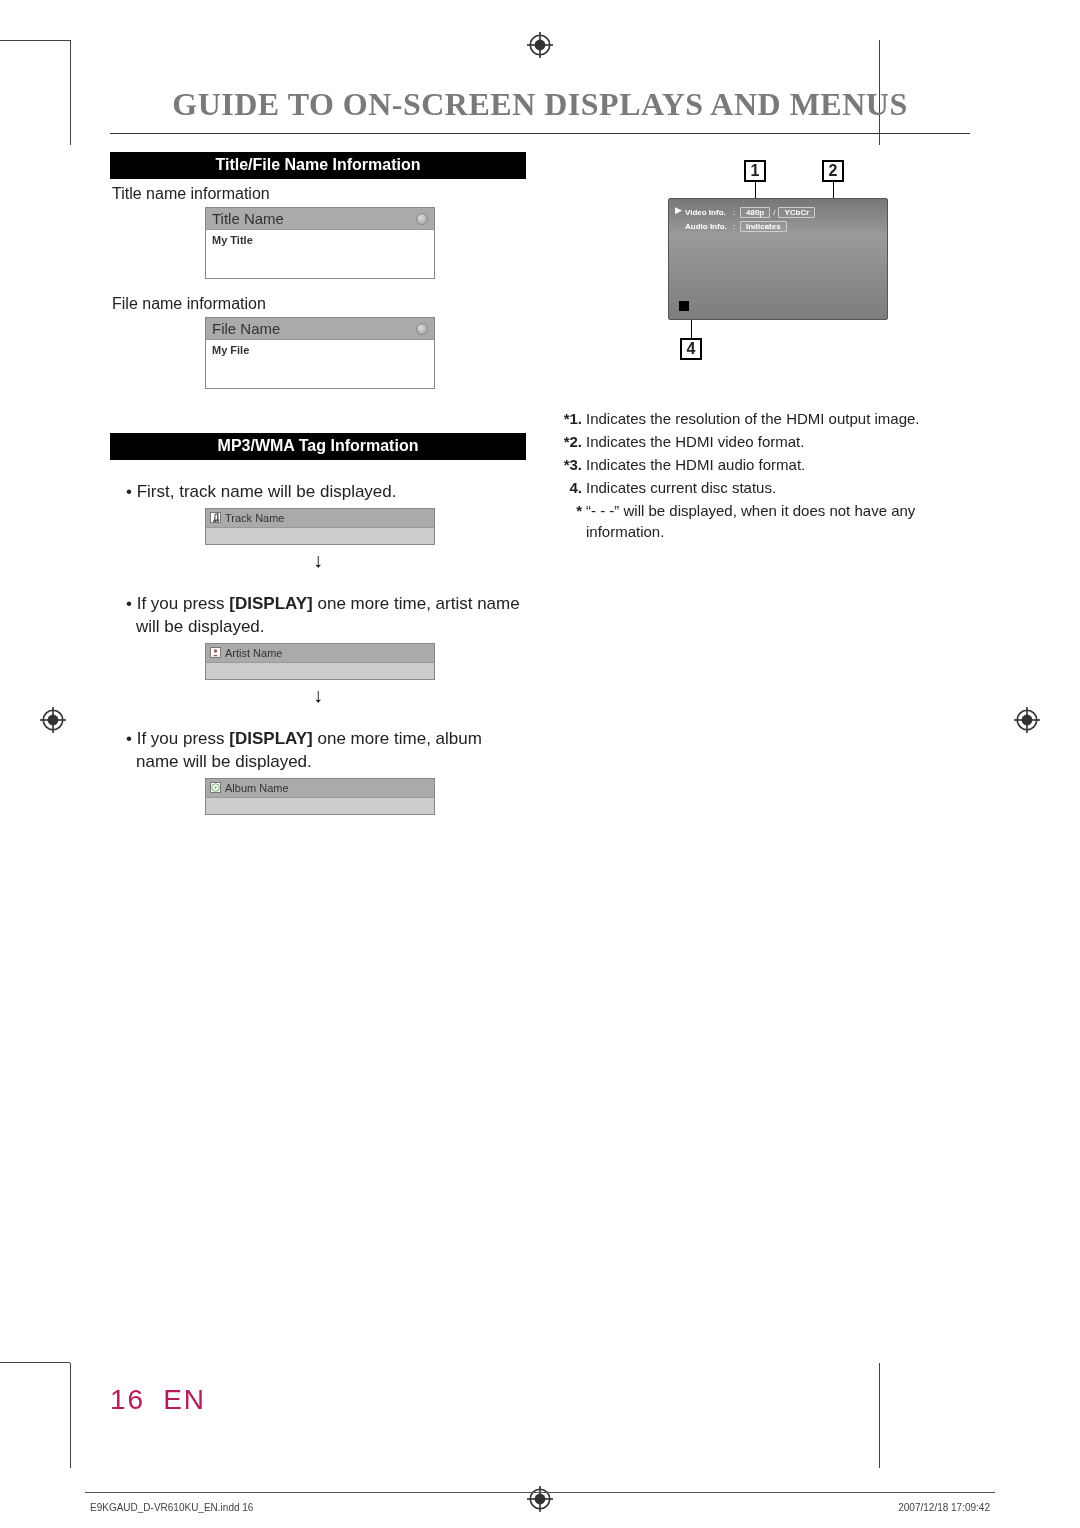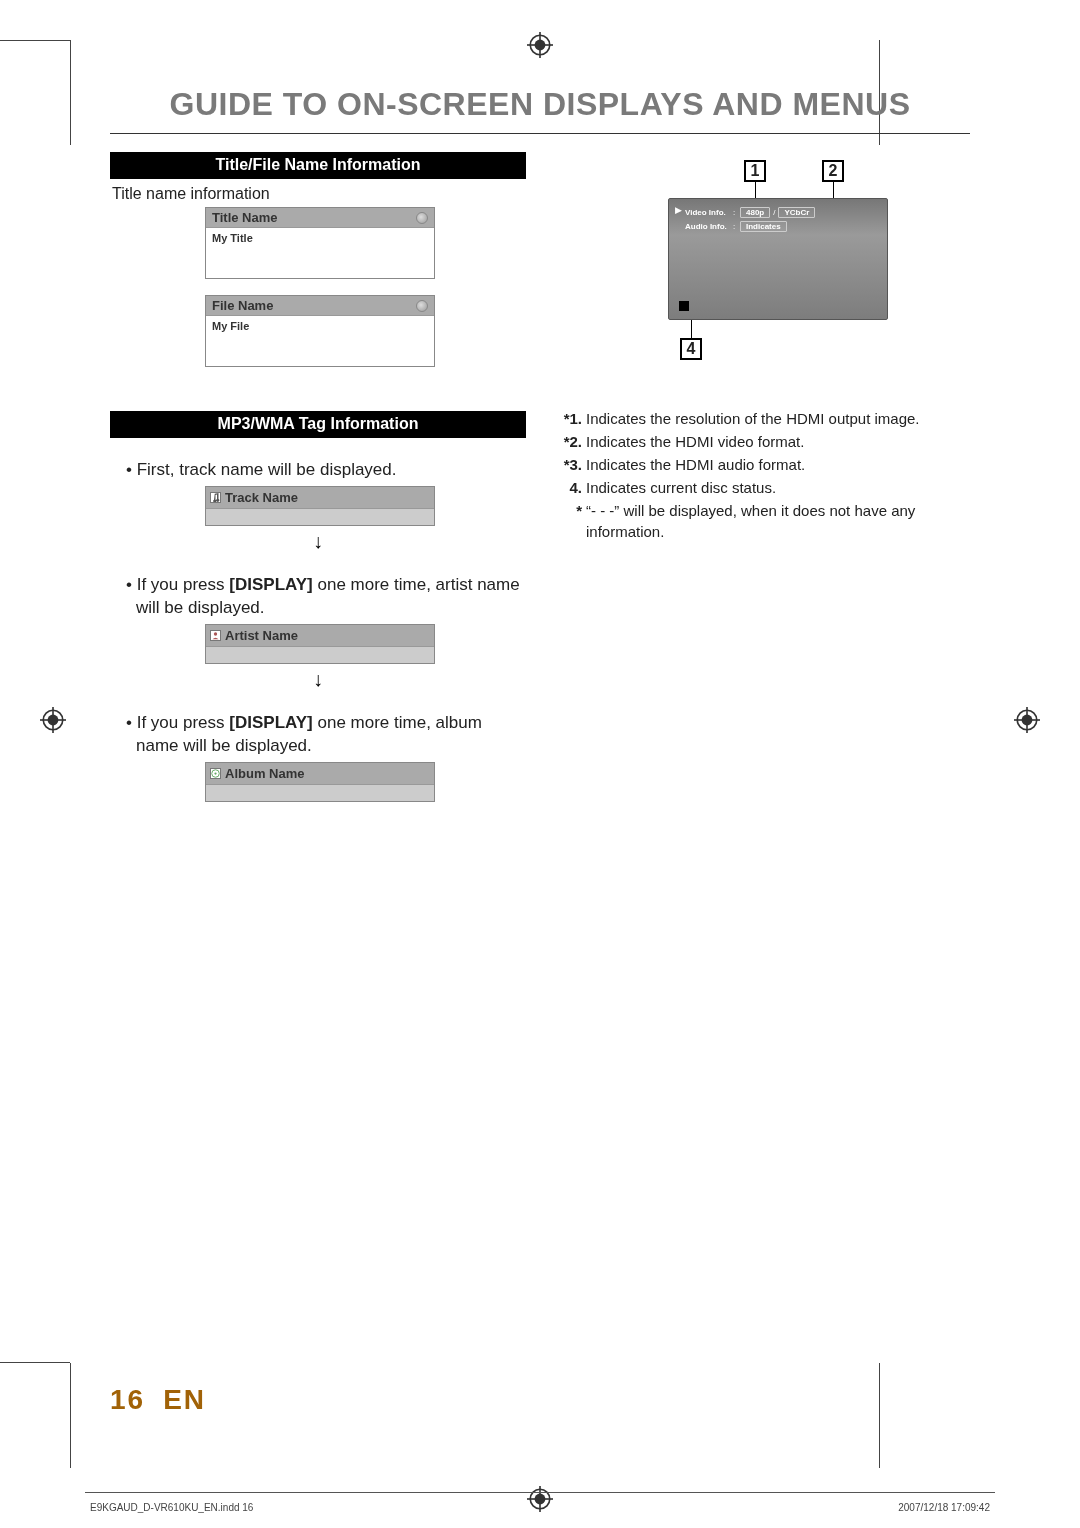--- a/index.html
+++ b/index.html
@@ -9,41 +9,41 @@
   .crop-left { top: 40px; left: 70px; width: 1px; height: 105px; }
   .crop-right { top: 40px; right: 200px; width: 1px; height: 105px; }
   .crop-bot-h { bottom: 165px; left: 0; width: 70px; height: 1px; }
   .crop-bot-v { bottom: 60px; left: 70px; width: 1px; height: 105px; }
   .crop-bot-r { bottom: 60px; right: 200px; width: 1px; height: 105px; }
   .reg-mark { position: absolute; width: 26px; height: 26px; }
   .reg-mark svg { width: 100%; height: 100%; }
 
   .page { position: absolute; left: 110px; top: 86px; width: 860px; height: 1330px; }
 
-  .title { text-align: center; color: #7a7a7a; font-weight: 700; font-size: 32px; letter-spacing: 0.5px; border-bottom: 1px solid #333; padding-bottom: 10px; margin-bottom: 18px; font-family: Liberation Sans, sans-serif;}
+  .title { text-align: center; color: #7a7a7a; font-weight: 700; font-size: 32px; letter-spacing: 0.5px; border-bottom: 1px solid #333; padding-bottom: 10px; margin-bottom: 18px; font-family: Liberation Serif, serif;}
 
   .cols { display: flex; gap: 28px; }
   .col { flex: 1; }
 
   .section-bar { background: #000; color: #fff; text-align: center; font-weight: 700; font-size: 16px; padding: 4px 0 5px; margin-bottom: 6px; }
 
   .subhead { font-size: 16px; margin: 6px 0 4px 2px; }
 
   .info-box { border: 1px solid #888; width: 230px; height: 72px; margin: 3px 0 16px 95px; background: #fff; }
   .ib-header { background: #aaa; border-bottom: 1px solid #999; padding: 2px 6px; display: flex; justify-content: space-between; align-items: center; }
-  .ib-title { font-size: 13px; font-weight: 700; color: #333; text-align: center; }
+  .ib-title { font-size: 15px; font-weight: 400; color: #333; text-align: center; }
   .ib-icon { width: 12px; height: 12px; border-radius: 50%; background: radial-gradient(circle at 40% 40%, #ddd, #999); border:1px solid #888; }
   .ib-body { padding: 4px 6px; font-size: 11px; font-weight: 600; color: #333; }
 
   .bullet { font-size: 17px; margin: 21px 0 4px 16px; text-indent: -10px; padding-left: 10px; line-height: 1.35; }
 
   .tag-box { border: 1px solid #888; width: 230px; margin: 2px 0 0 95px; background: #fff; }
   .tag-hdr { background: #aaa; padding: 3px 4px; display: flex; align-items: center; gap: 4px; border-bottom:1px solid #999;}
   .tag-hdr .tico { width: 11px; height: 11px; display:flex; align-items:center; justify-content:center; background:#fff; border:1px solid #777;}
-  .tag-hdr .tlabel { font-size: 13px; font-weight: 700; color: #333; }
+  .tag-hdr .tlabel { font-size: 11px; font-weight: 400; color: #333; }
   .tag-blank { height: 16px; background: #ccc; }
 
   .arrow { text-align: center; font-size: 20px; margin: 4px 0 2px; color:#000; }
 
   .hdmi-wrap { position: relative; width: 260px; height: 230px; margin: 8px 0 18px 90px; }
   .num-box { position: absolute; width: 22px; height: 22px; border: 2px solid #000; font-weight: 800; font-size: 16px; display:flex; align-items:center; justify-content:center; background:#fff;}
   .n1 { top: 0; left: 100px; }
   .n2 { top: 0; left: 178px; }
   .n3 { top: 96px; left: 106px; }
   .n4 { top: 178px; left: 36px; }
@@ -60,21 +60,21 @@
   .tv-val { border:1px solid #ccc; padding:0px 5px; border-radius:1px; font-weight:600; background:rgba(255,255,255,0.06);}
   .tv-play { position:absolute; left:6px; top:6px; font-size:9px;}
   .tv-stop { position:absolute; bottom:8px; left:10px; width:10px; height:10px; background:#000;}
 
   .hdmi-list { font-size: 15px; line-height: 1.4; margin-left: 2px; }
   .hdmi-list .hl { display:flex; margin-bottom:2px; }
   .hl .mk { font-weight:700; width:30px; flex-shrink:0; text-align:right; padding-right:4px;}
   .hl .tx { flex:1; }
   .footnote-star { font-weight:700; width:30px; text-align:right; padding-right:4px; flex-shrink:0;}
 
-  .page-foot { position:absolute; bottom: 0; left:0; font-size:28px; font-weight:700; letter-spacing:2px; color:#a16207; }
+  .page-foot { position:absolute; bottom: 0; left:0; font-size:28px; font-weight:400; letter-spacing:2px; color:#be185d; }
   .page-foot .num { margin-right:18px; }
 
   .impr-line { position:absolute; bottom: 35px; left: 85px; right: 85px; border-top:1px solid #555; }
   .impr-left { position:absolute; bottom: 15px; left: 90px; font-size:10px; color:#444;}
   .impr-right{ position:absolute; bottom: 15px; right: 90px; font-size:10px; color:#444;text-align:right;}
 </style>
 </head>
 <body>
 
 <div class="crop-mark crop-top"></div>
@@ -129,20 +129,21 @@
 
       <div class="subhead">Title name information</div>
       <div class="info-box">
         <div class="ib-header">
           <span class="ib-title">Title Name</span>
           <span class="ib-icon"></span>
         </div>
         <div class="ib-body">My Title</div>
       </div>
 
+      <div class="subhead">File name information</div>
       <div class="info-box">
         <div class="ib-header">
           <span class="ib-title">File Name</span>
           <span class="ib-icon"></span>
         </div>
         <div class="ib-body">My File</div>
       </div>
 
       <div style="height:28px;"></div>
 

